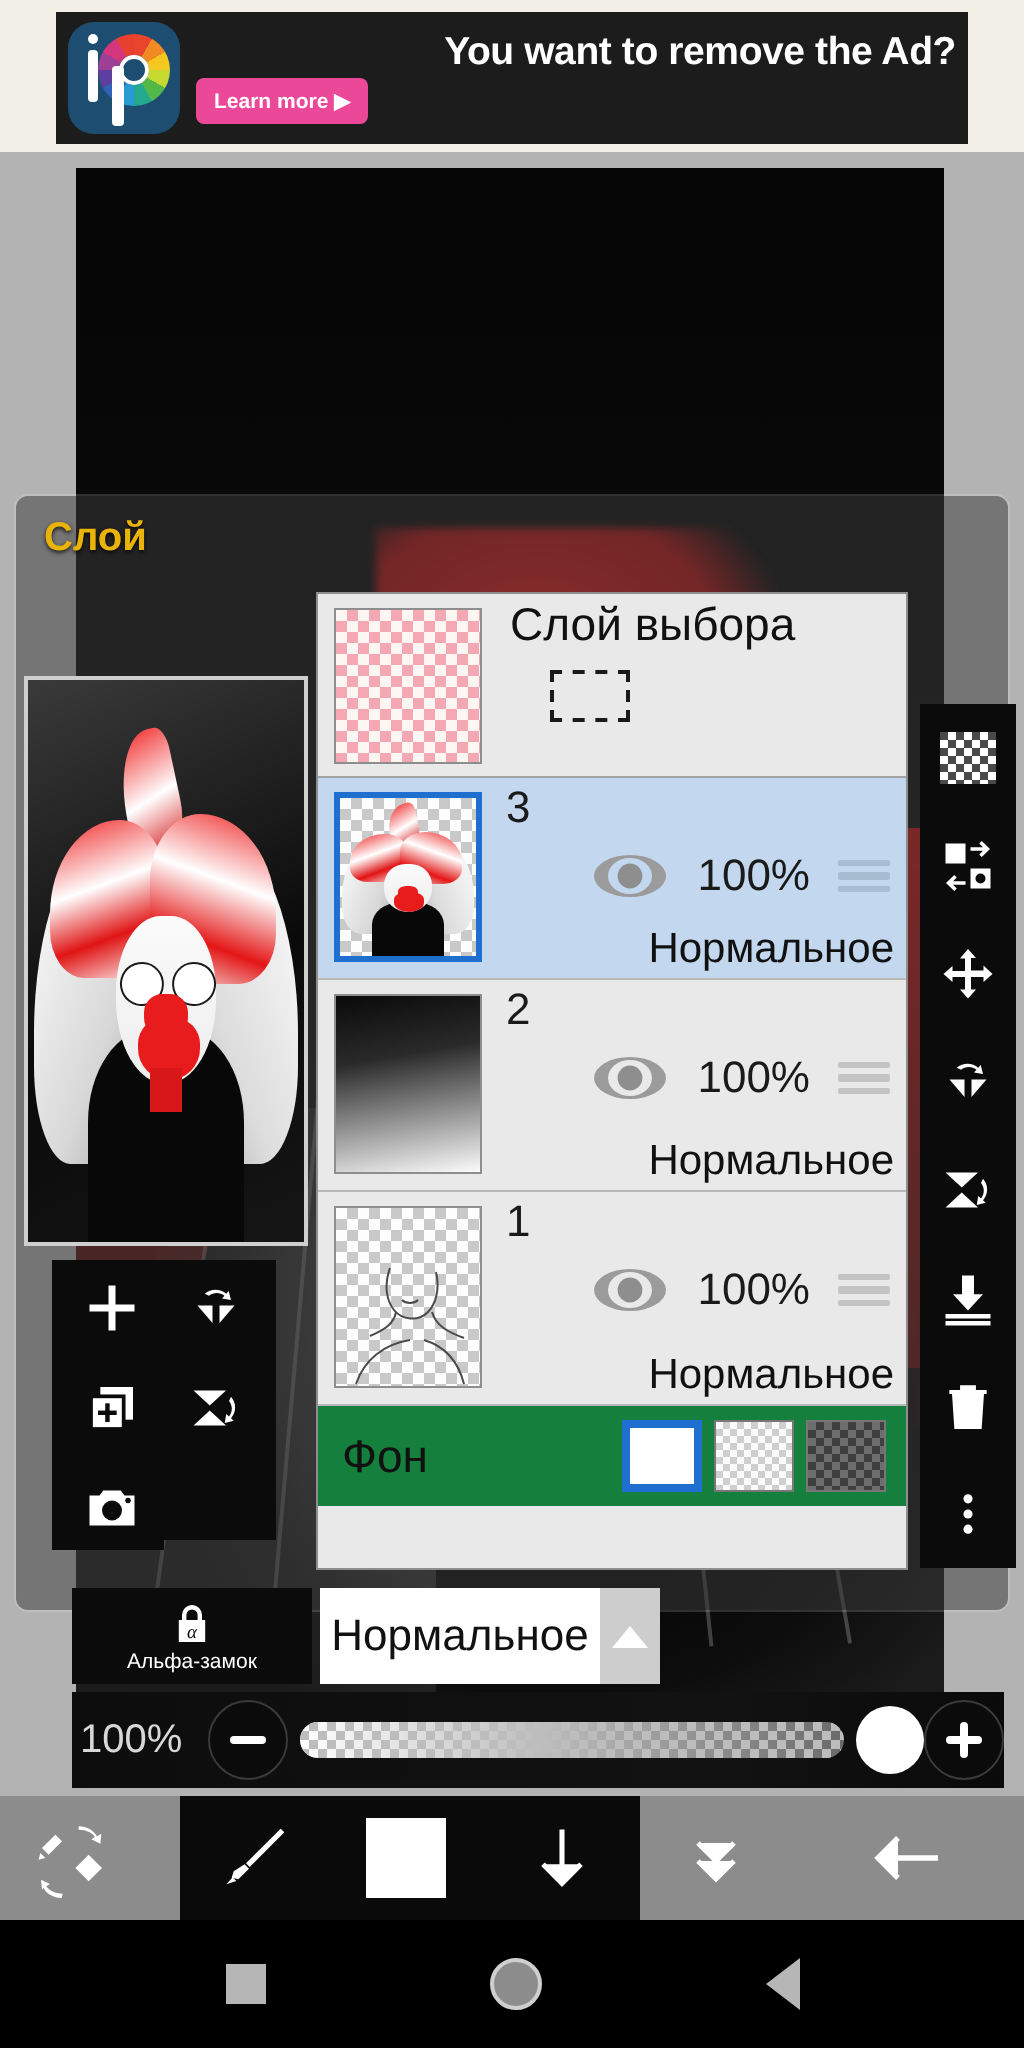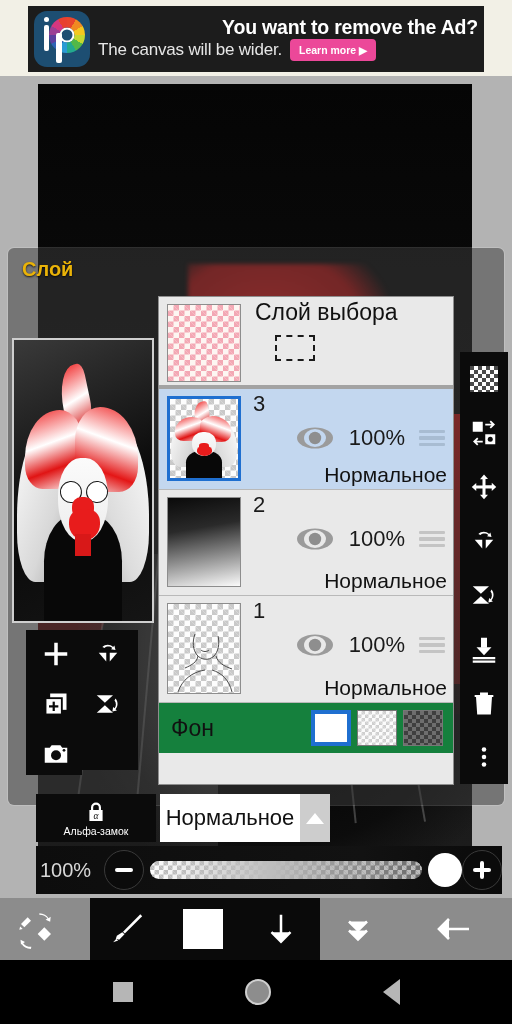--- a/index.html
+++ b/index.html
@@ -192,21 +192,21 @@
   .lmid { position:absolute; left:0; right:8px; top:36px; display:flex;
           align-items:center; justify-content:flex-end; gap:14px; }
   .lopacity { font-size:22px; color:#1a1a1a; }
   .lblend { position:absolute; right:6px; bottom:2px; font-size:21px; color:#111; }
   .hamb { width:26px; height:16px; display:flex; flex-direction:column;
           justify-content:space-between; }
   .hamb i { display:block; height:3.4px; background:#c4c4c4; border-radius:1px; }
   .sel .hamb i { background:#a8bcd2; }
 
   
-  .selrow { display:flex; background:#e9e9e9; border-bottom:4px solid #a3a3a3; }
+  .selrow { display:flex; background:#e9e9e9; border-bottom:1px solid #a3a3a3; }
   .selrow .sb { flex:1 1 auto; position:relative; }
   .sel-title { position:absolute; left:8px; top:2px; font-size:23px; color:#111; }
   .sel-dash { position:absolute; left:28px; top:38px; width:40px; height:26px;
               border:2.5px dashed #1a1a1a; }
   .sel-state { position:absolute; right:8px; bottom:0px; font-size:23px; color:#111; }
 
   
   .bgrow { display:flex; align-items:center; background:#15803d; height:50px; }
   .bg-label { font-size:23px; color:#111; margin-left:12px; }
   .bg-swatches { margin-left:auto; display:flex; gap:6px; margin-right:10px; }
@@ -284,21 +284,20 @@
     <div class="ad-inner">
       <div class="ad-logo">
         <div class="wheel"></div>
         <div class="ltr-i-dot"></div>
         <div class="ltr-i"></div>
         <div class="ltr-p"></div>
       </div>
       <div class="ad-text">
         <div class="ad-head">You want to remove the Ad?</div>
         <div class="ad-sub-row">
-          <div class="ad-sub">The canvas will be wider.</div>
           <div class="ad-cta">Learn more ▶</div>
         </div>
       </div>
     </div>
   </div>
 
   <div class="canvas-area">
     <div class="art-board">
       <div class="art-red1"></div>
       <div class="art-red2"></div>

